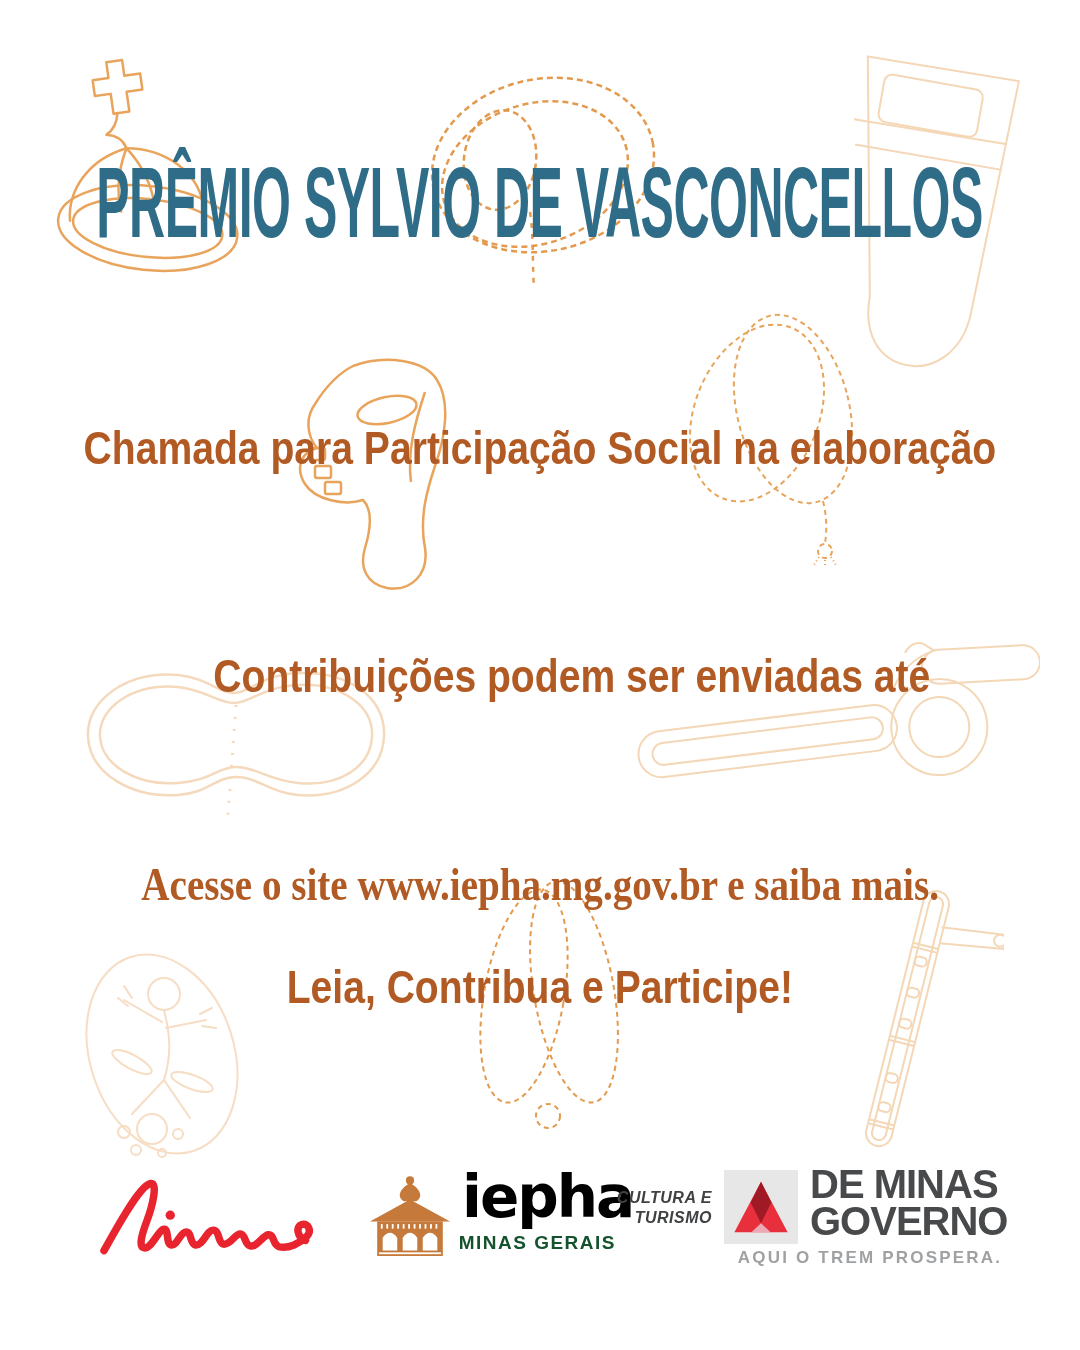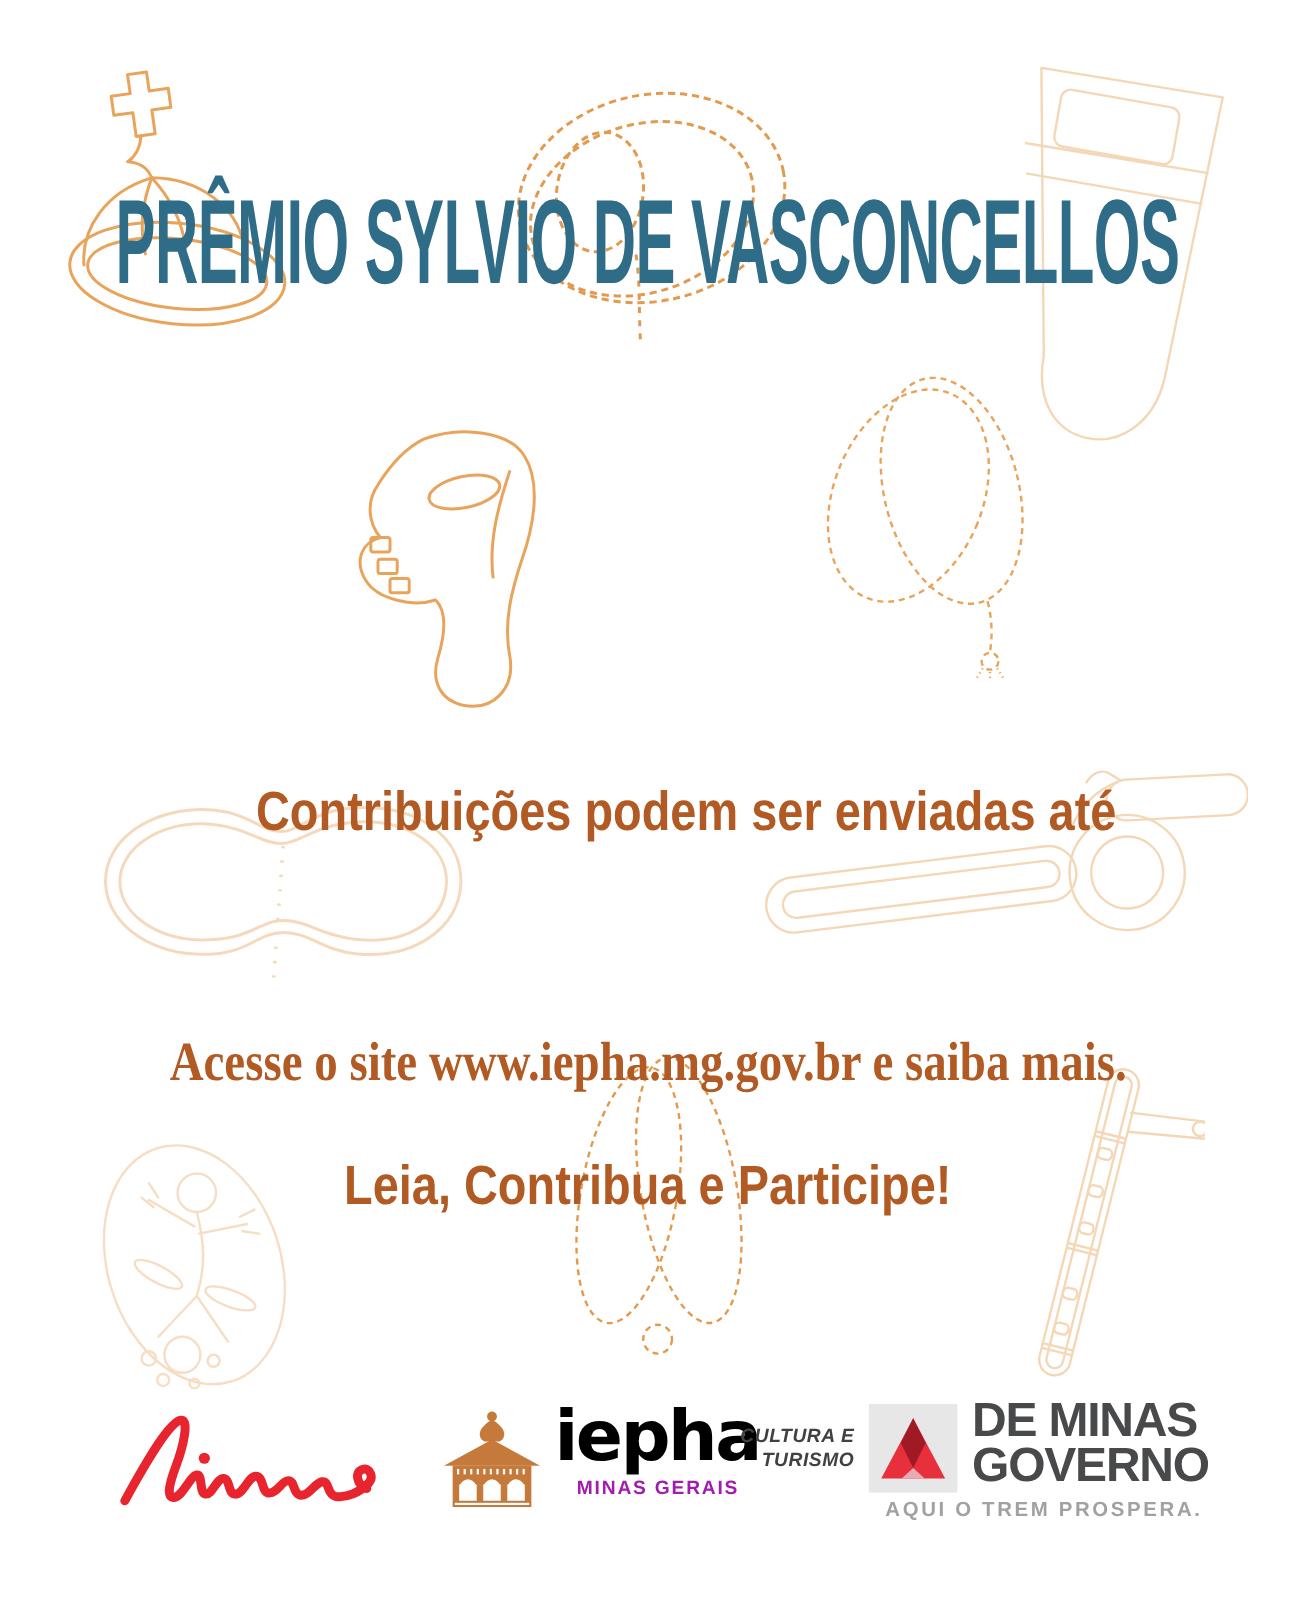--- a/index.html
+++ b/index.html
@@ -24,22 +24,22 @@
   }
   .p1{top:408px;} .p2{top:636px;margin-left:32px;} .p3{top:845px;font-family:Liberation Serif, serif;} .p4{top:947px;}
 
   
   .iepha-block{position:absolute;left:362px;top:1168px;width:258px;height:92px;}
   .iepha-name{
     position:absolute;left:100px;top:0px;font-family:"DejaVu Sans",sans-serif;
     font-weight:bold;font-size:58px;line-height:1;color:#000000;letter-spacing:-2px;
   }
   .iepha-region{
-    position:absolute;right:4px;top:64px;font-weight:bold;font-size:16px;
-    color:#a21caf;letter-spacing:1.5px;white-space:nowrap;text-align:right;
+    position:absolute;right:4px;top:64px;font-weight:bold;font-size:19px;
+    color:#14532d;letter-spacing:1.5px;white-space:nowrap;text-align:right;
   }
   .cultura-block{
     position:absolute;left:612px;top:1188px;width:100px;text-align:right;
     font-weight:bold;font-size:16px;line-height:20px;color:#3f4143;letter-spacing:0.5px;font-style:italic;
   }
   .gov-text{
     position:absolute;left:810px;top:1166px;font-weight:bold;font-size:40px;
     line-height:37px;color:#47494b;letter-spacing:-1px;white-space:nowrap;
   }
   .gov-tagline{
@@ -165,20 +165,23 @@
     </g>
   </svg>
 
   <div class="textlayer">
 
     <div class="title-wrap">
       <span class="t">PRÊMIO SYLVIO DE VASCONCELLOS</span>
     </div>
 
     <div class="para p1">
+      <div class="line">
+          <span class="s">Chamada para Participação Social na elaboração</span>
+        </div>
     </div>
 
     <div class="para p2">
       <div class="line">
           <span class="s">Contribuições podem ser enviadas até</span>
         </div>
     </div>
 
     <div class="para p3">
       <div class="line">

